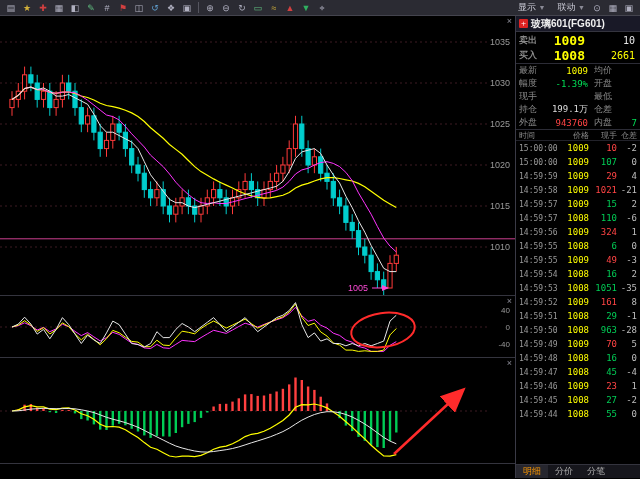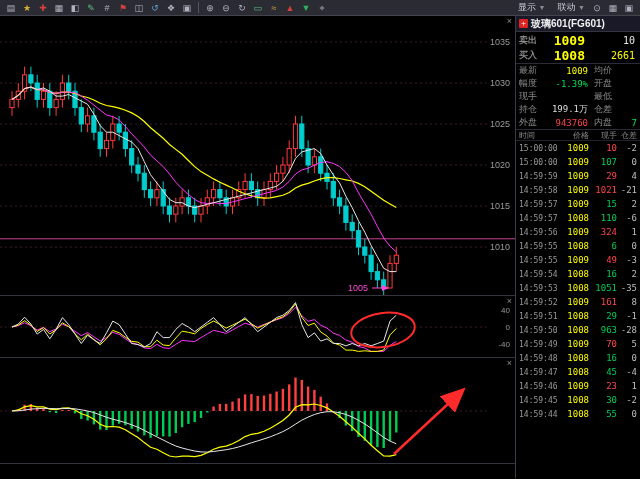--- a/index.html
+++ b/index.html
@@ -520,26 +520,31 @@
           </div>
           <div class="ts-row">
             <span class="c-time">14:59:46</span>
             <span class="c-price">1009</span>
             <span class="c-vol" style="color:#ff4444">23</span>
             <span class="c-diff">1</span>
           </div>
           <div class="ts-row">
             <span class="c-time">14:59:45</span>
             <span class="c-price">1008</span>
-            <span class="c-vol" style="color:#00cc55">30</span>
+            <span class="c-vol" style="color:#00cc55">27</span>
             <span class="c-diff">-2</span>
           </div>
           <div class="ts-row">
             <span class="c-time">14:59:44</span>
             <span class="c-price">1008</span>
             <span class="c-vol" style="color:#00cc55">55</span>
             <span class="c-diff">0</span>
           </div>
         </div>
+      <div class="qp-tabs" id="qp-tabs">
+          <span class="qp-tab active">明细</span>
+          <span class="qp-tab">分价</span>
+          <span class="qp-tab">分笔</span>
+        </div>
     </div>
 
   </div>
 </div>
 
 </body></html>

